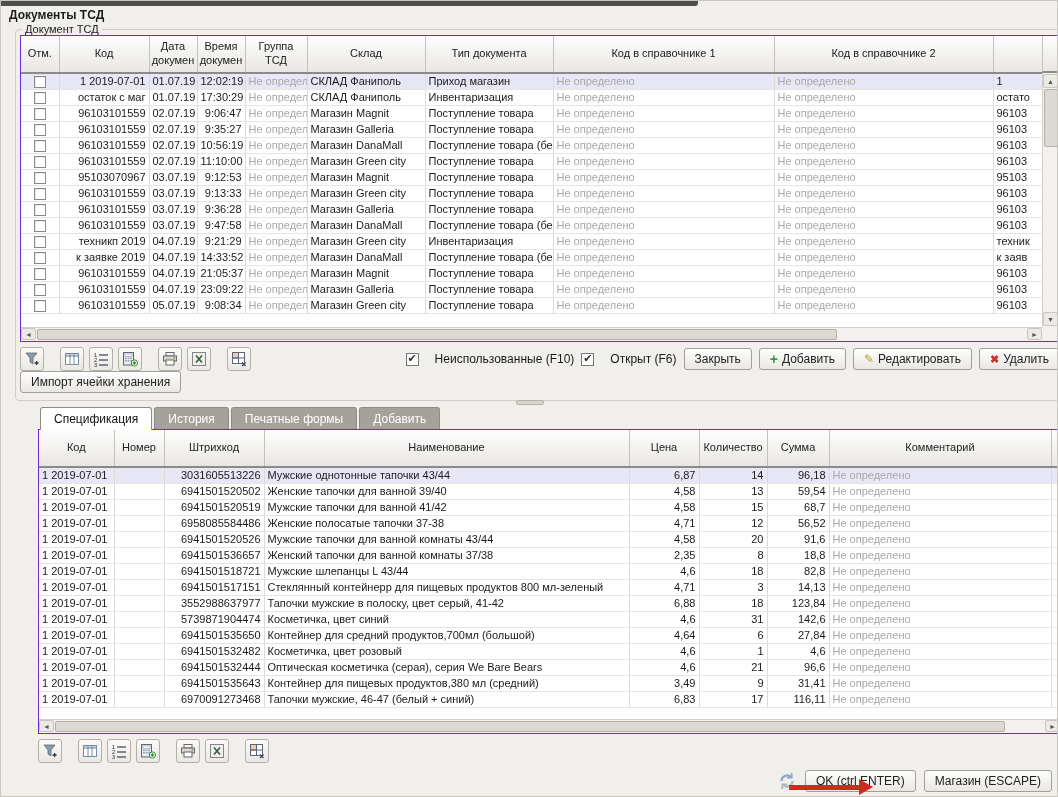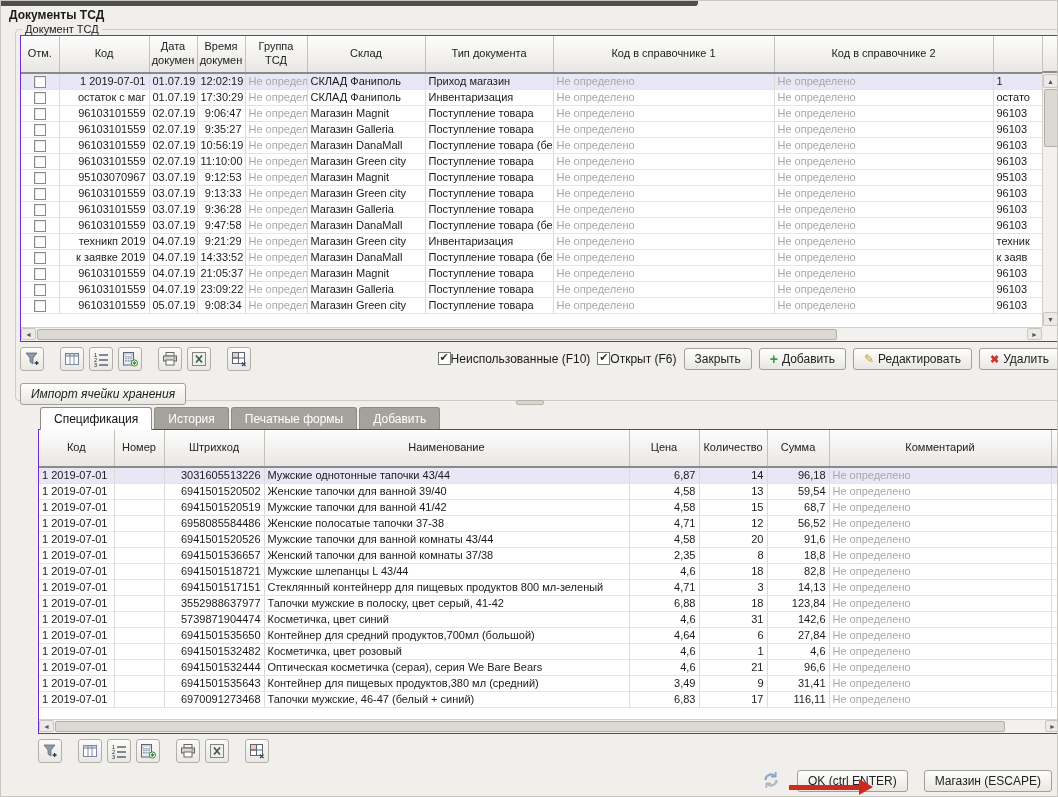--- a/index.html
+++ b/index.html
@@ -60,42 +60,42 @@
   
   .toolbar { display:flex; align-items:center; gap:5px; margin-top:5px; }
   .tbtn { width:24px; height:24px; flex:0 0 auto; display:flex; align-items:center; justify-content:center;
     border:1px solid #b3afa8; border-radius:3px; background:linear-gradient(#fbfaf8,#eae8e3); }
   .tbtn svg { width:16px; height:16px; }
   .gap { width:6px; }
 
   .right-controls { margin-left:auto; display:flex; align-items:center; gap:7px; font-size:12px; white-space:nowrap; }
   .ckb { position:relative; display:inline-block; width:13px; height:13px; background:#fff; border:1px solid #777; vertical-align:-2px; }
   .ckb.checked::after { content:"\2714"; position:absolute; left:1px; top:-2px; font-size:11px; color:#333; }
-  .cklabel { display:inline-flex; align-items:flex-start; gap:0; }
+  .cklabel { display:inline-flex; align-items:center; gap:16px; }
 
   .btn { display:inline-flex; align-items:center; gap:4px; font-size:12px; color:#222;
     border:1px solid #a29e98; border-radius:3px; background:linear-gradient(#fefefe,#e9e7e2);
     padding:3px 10px; cursor:default; font-family:"Liberation Sans",sans-serif; }
   .btn .plus { color:#3a9b3a; font-weight:bold; font-size:14px; line-height:10px; }
   .btn .pencil { color:#c09a20; font-size:12px; }
   .btn .cross { color:#cc3333; font-weight:bold; font-size:11px; }
-  .import-btn { margin-top:12px;font-style:italic; }
+  .import-btn { margin-top:0; }
 
   .splitter { position:absolute; top:399px; left:5px; width:1048px; height:6px; }
   .splitter .grip { width:28px; height:5px; margin:0 auto; background:#d8d5cf; border:1px solid #b5b2ac; border-radius:2px; }
 
   
   .bottom-panel { position:absolute; top:406px; left:5px; width:1048px;margin-left:32px; }
   .tabs { display:flex; gap:2px; padding-left:2px; position:relative; z-index:2; }
   .tab { font-size:12px; padding:4px 13px 3px; border:1px solid #8e8b85; border-bottom:none; border-radius:3px 3px 0 0; }
   .tab.active { background:#fff; color:#111; margin-bottom:-1px; padding-bottom:4px; }
   .tab.inactive { background:#a5a29c; color:#fff; }
 
   
-  .footer { position:absolute; right:5px; bottom:4px; display:flex; gap:16px; }
+  .footer { position:absolute; right:5px; bottom:4px; display:flex; align-items:center; gap:8px; }
   .refresh { width:20px; height:20px; }
   .annotation-arrow { position:absolute; left:788px; top:778px; width:84px; height:16px; z-index:5; pointer-events:none; }
   .annotation-arrow .tail { position:absolute; left:0; top:6px; width:70px; height:5px; background:#d02a1e; }
   .annotation-arrow .head { position:absolute; right:0; top:0; width:0; height:0;
     border-left:14px solid #d02a1e; border-top:8px solid transparent; border-bottom:8px solid transparent; }
 </style>
 </head>
 <body>
 
 <div class="top-strip"></div>

